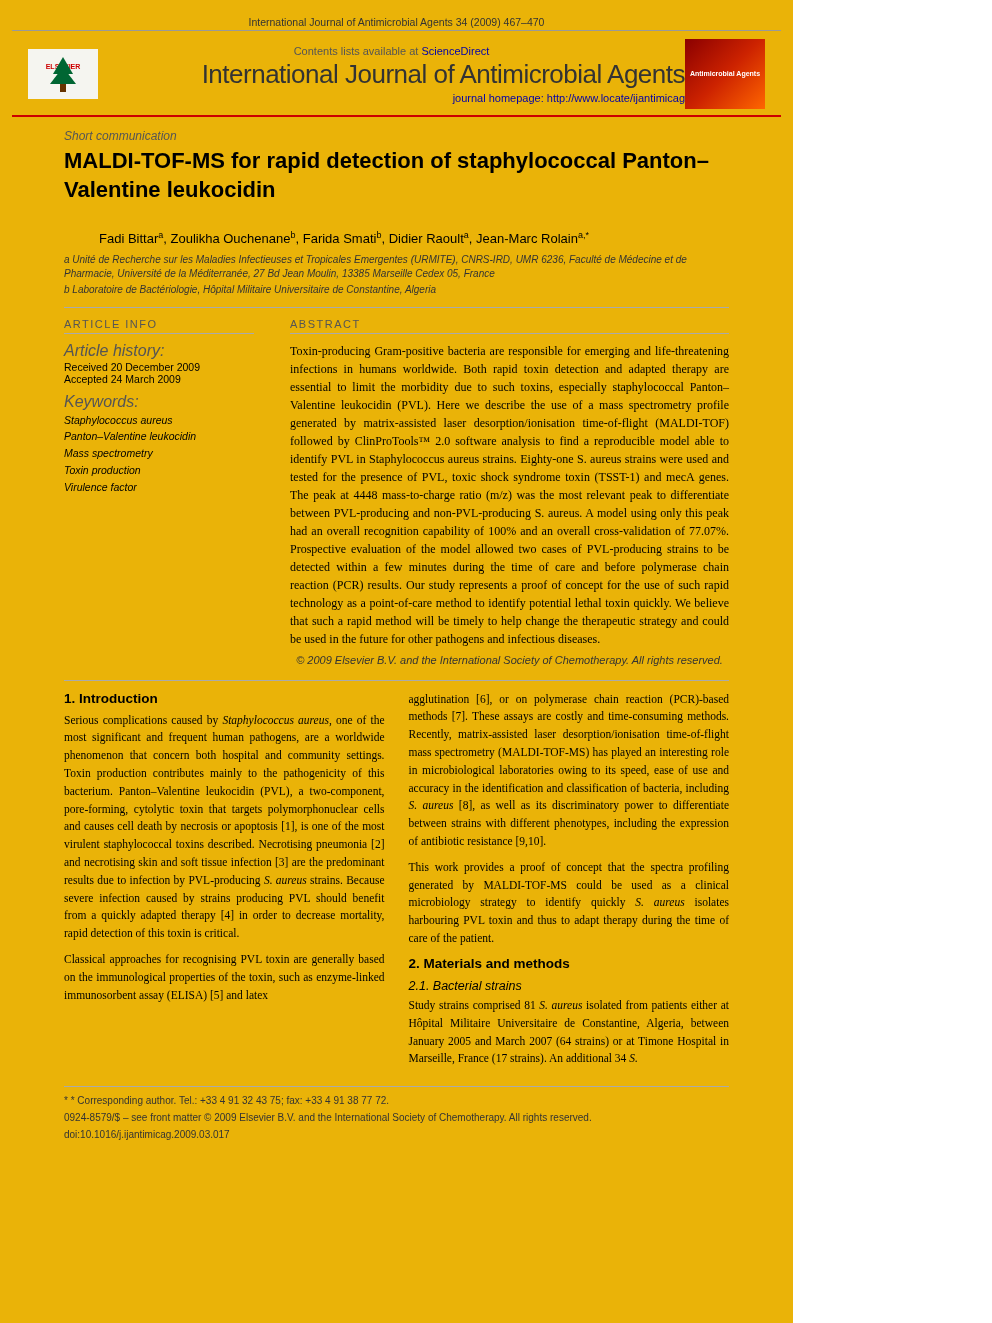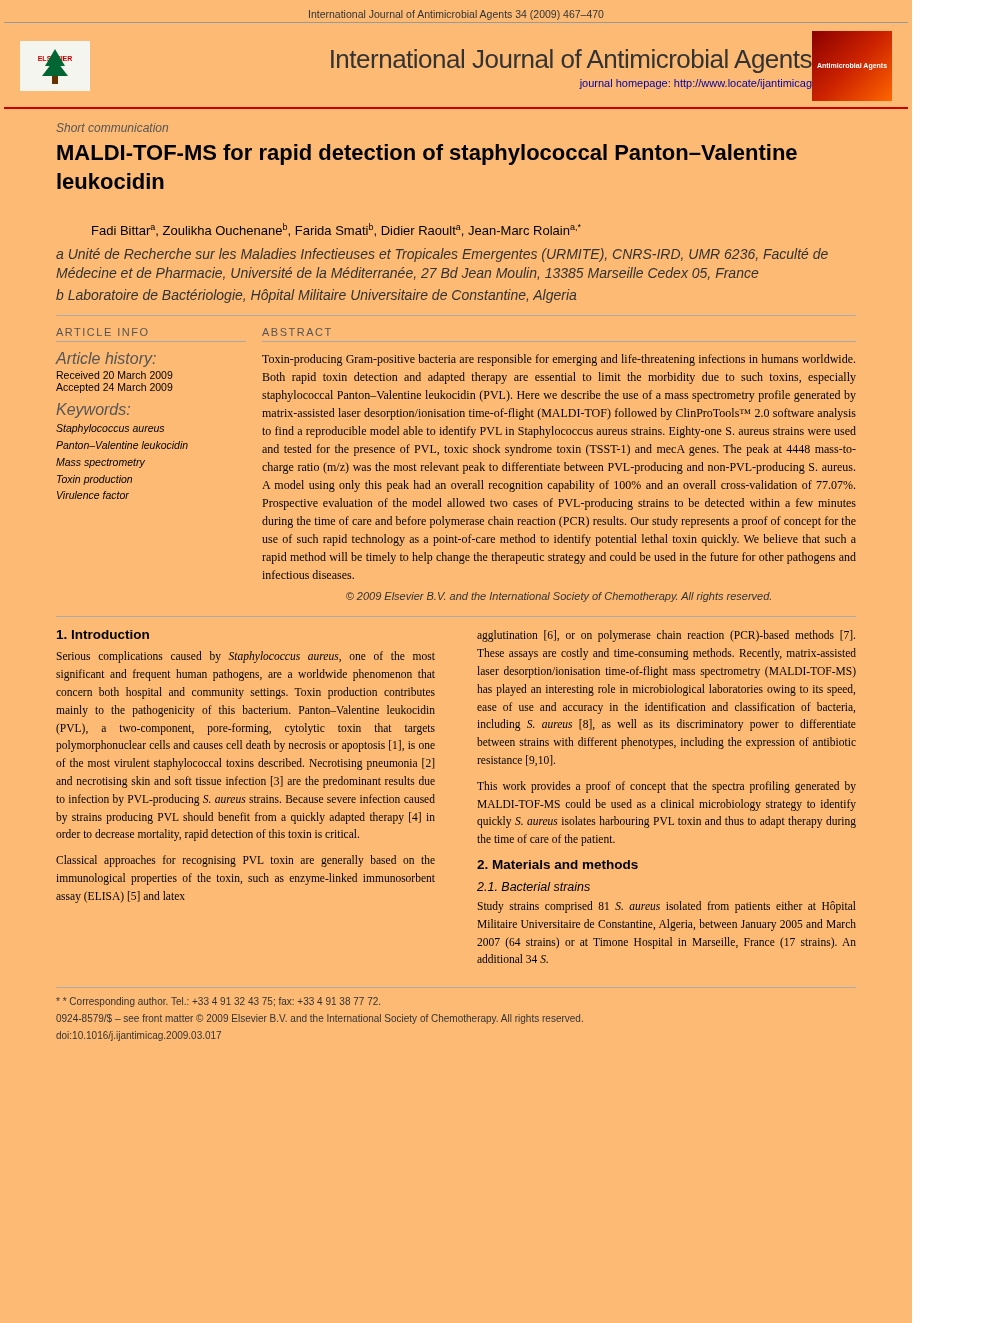--- a/index.html
+++ b/index.html
@@ -6,24 +6,24 @@
     body {
       background: #fff;
       font-family: Times New Roman, Times, serif;
       font-size: 13px;
       color: #000;
       width: 992px;
       min-height: 1323px;
     }
 
     .page {
-      width: 912px;
+      width: 793px;
       min-height: 1323px;
-      background: #fdba74;
-      padding: 4px;
+      background: #eab308;
+      padding: 12px;
     }
 
     
     .journal-header {
       border-bottom: 2px solid #c00;
       padding: 8px 16px 6px 16px;
       display: flex;
       align-items: center;
       justify-content: space-between;
     }
@@ -125,38 +125,38 @@
       color: #000;
       font-family: Arial, sans-serif;
       margin-left: 35px;
     }
 
     .authors sup {
       font-size: 9px;
     }
 
     .affiliations {
-      font-size: 14px;
+      font-size: 10px;
       color: #333;
       margin-bottom: 4px;
       font-style: italic;
       line-height: 1.4;
       font-family: Arial, sans-serif;
     }
 
     .divider-line {
       border: none;
       border-top: 1px solid #aaa;
       margin: 10px 0;
     }
 
     
     .two-col {
       display: flex;
-      gap: 16px;
+      gap: 36px;
       margin-bottom: 14px;
     }
 
     .article-info-col {
       width: 190px;
       min-width: 190px;
     }
 
     .abstract-col {
       flex: 1;
@@ -217,21 +217,21 @@
 
     
     .section-divider {
       border: none;
       border-top: 1px solid #aaa;
       margin: 12px 0 10px 0;
     }
 
     .body-two-col {
       display: flex;
-      gap: 42px;
+      gap: 24px;
     }
 
     .body-col {
       flex: 1;
     }
 
     .section-heading {
       font-size: 13.5px;
       font-weight: bold;
       font-family: Arial, sans-serif;
@@ -297,20 +297,24 @@
       <svg class="elsevier-logo" viewBox="0 0 70 50">
         <rect x="0" y="0" width="70" height="50" fill="#f5f5f0"></rect>
         <text x="35" y="20" text-anchor="middle" font-size="7" fill="#cc0000" font-family="Arial" font-weight="bold">ELSEVIER</text>
 
         <polygon points="35,8 25,25 45,25" fill="#006633"></polygon>
         <polygon points="35,18 22,35 48,35" fill="#006633"></polygon>
         <rect x="32" y="35" width="6" height="8" fill="#663300"></rect>
       </svg>
     </div>
     <div class="journal-header-center">
+      <div class="contents-line">
+        <span>Contents lists available at</span>
+        <span style="color:#00a;">ScienceDirect</span>
+      </div>
       <div class="journal-title-main">International Journal of Antimicrobial Agents</div>
       <div class="journal-homepage">
         <span>journal homepage:</span>
         <span style="color:#00a;">http://www.locate/ijantimicag</span>
       </div>
     </div>
     <div class="journal-logo-right">
       <span style="font-size:7px; line-height:1.2;">Antimicrobial Agents</span>
     </div>
   </div>
@@ -332,21 +336,21 @@
 
     <hr class="divider-line">
 
     <div class="two-col">
 
       <div class="article-info-col">
         <div class="section-label">ARTICLE INFO</div>
 
         <div class="info-group">
           <div class="info-label">Article history:</div>
-          <div class="info-value">Received 20 March 2009</div>
+          <div class="info-value">Received 20 December 2009</div>
           <div class="info-value">Accepted 24 March 2009</div>
         </div>
 
         <div class="info-group">
           <div class="info-label">Keywords:</div>
           <div class="keywords-list">
             <div style="font-style:italic;">Staphylococcus aureus</div>
             <div>Panton–Valentine leukocidin</div>
             <div>Mass spectrometry</div>
             <div>Toxin production</div>

